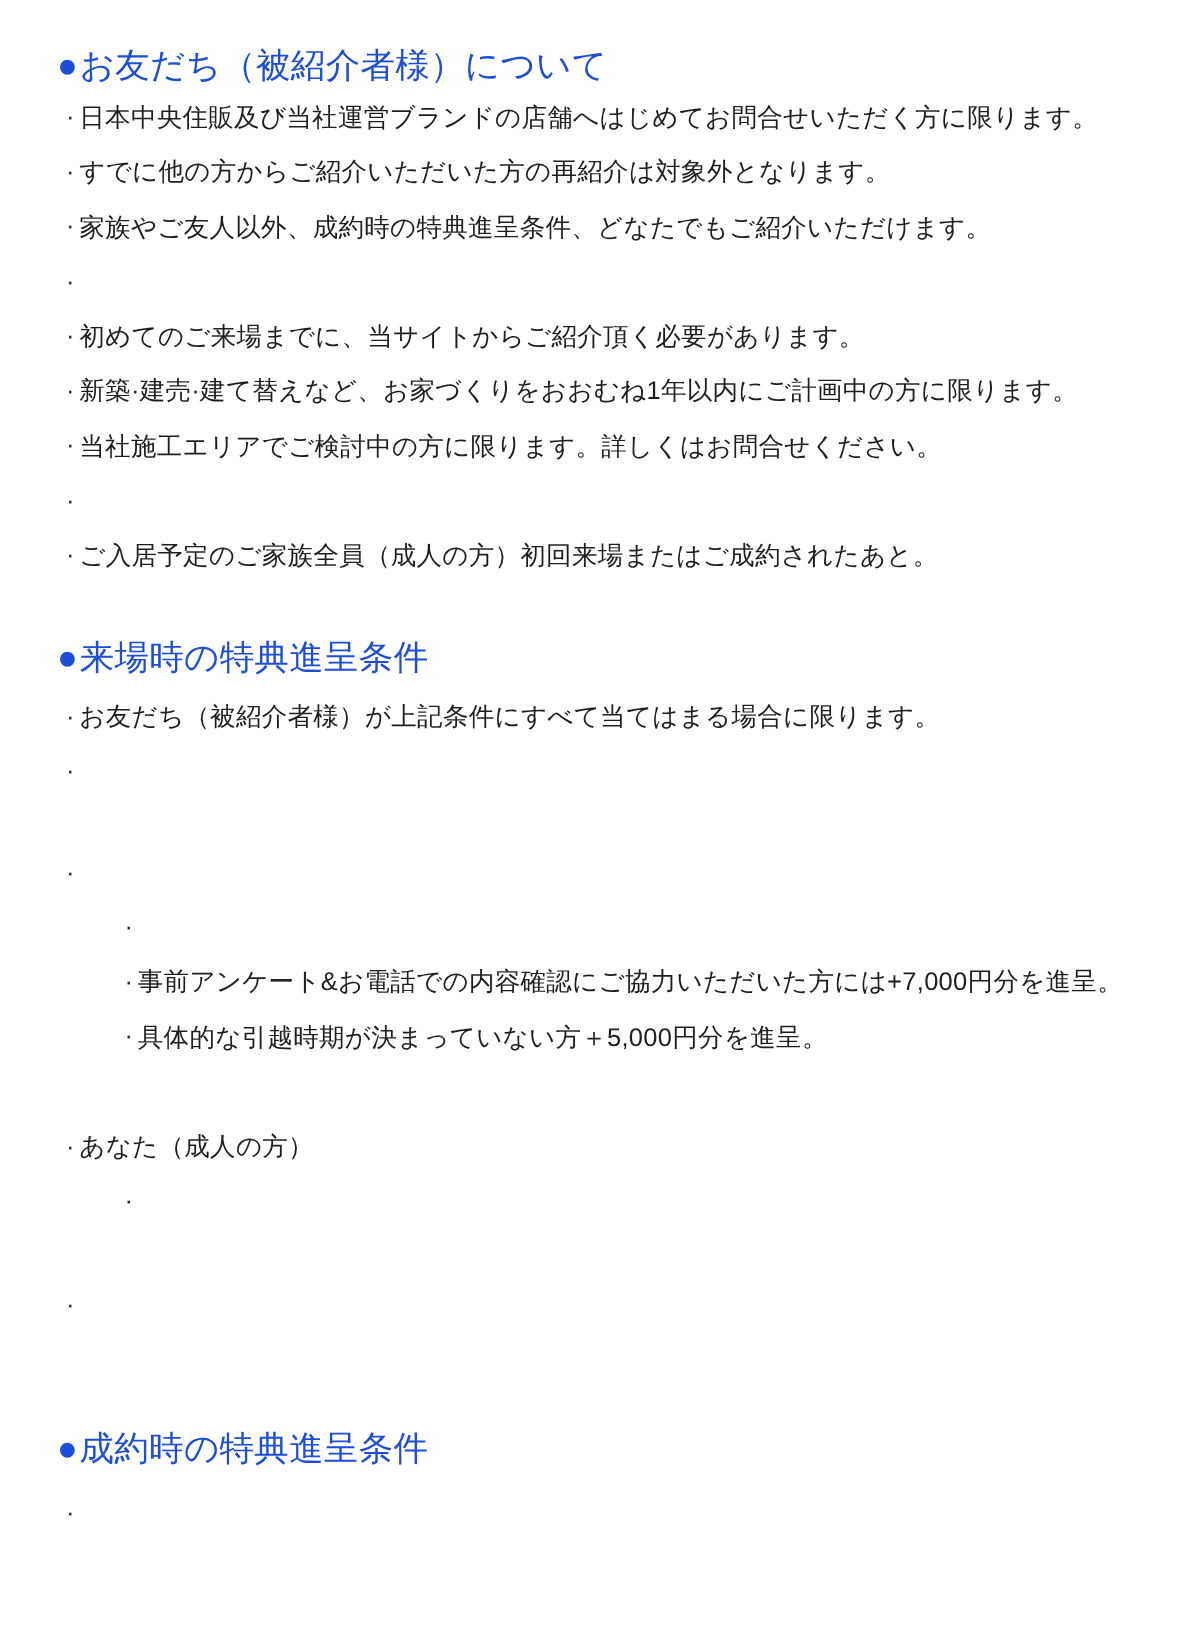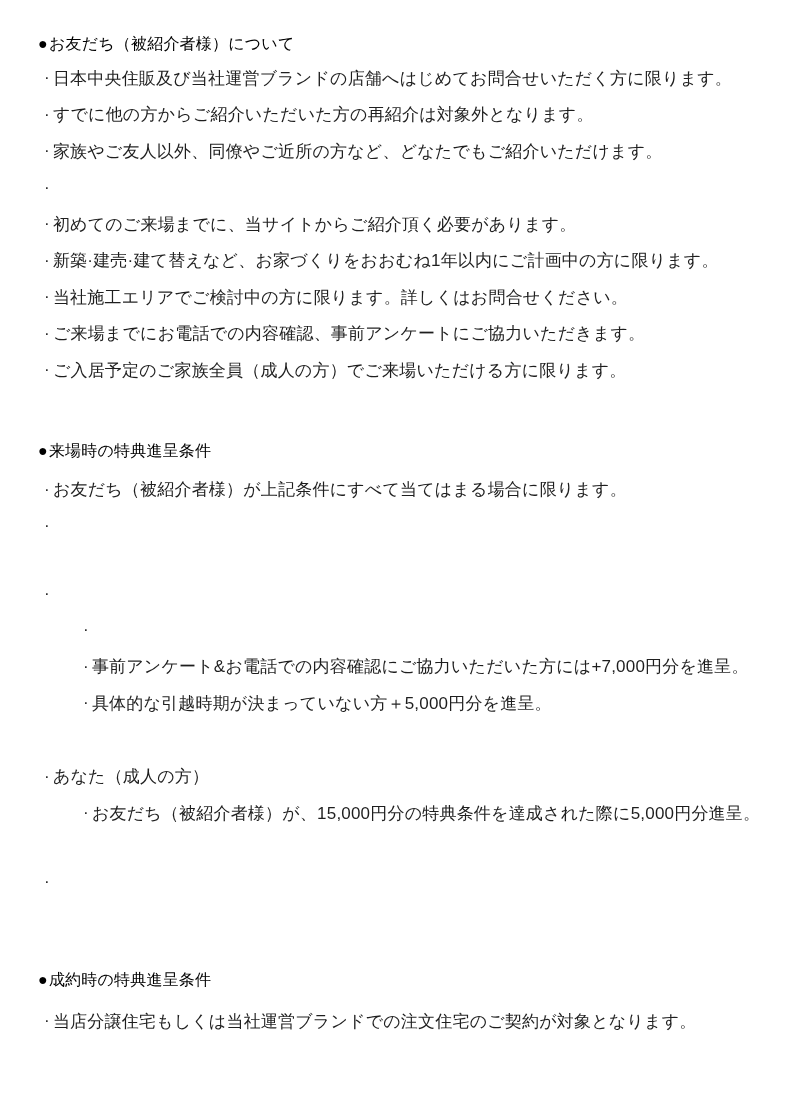--- a/index.html
+++ b/index.html
@@ -8,24 +8,24 @@
     height: 1100px;
     background: #ffffff;
     font-family: "Liberation Sans", sans-serif;
     color: #1e1e1e;
     overflow: hidden;
   }
   .page { padding-left: 38px; box-sizing: border-box; width: 800px; }
 
   .heading {
     margin: 0;
-    font-size: 16px;
+    font-size: 23px;
     line-height: 27px;
     font-weight: 400;
-    color: #000000;
+    color: #1d4ed8;
     white-space: nowrap;
     letter-spacing: 0.2px;
   }
   .heading .hb { margin-right: 1px; }
 
   .row {
     height: 36.5px;
     display: flex;
     align-items: center;
     font-size: 17px;
@@ -35,70 +35,69 @@
   }
   .row .dot {
     flex: none;
     margin-right: 3px;
     color: #2a2a2a;
   }
   .row.sub { padding-left: 45px; }
 
   #h1 { margin-top: 30px; }
   #list1 { margin-top: 3px; }
-  #h2 { margin-top: 48px; }
+  #h2 { margin-top: 36px; }
   #list2 { margin-top: 8px; }
   #group1 { margin-top: 31px; }
   #group2 { margin-top: 37px; }
   #footer-item { margin-top: 32px; }
-  #h3 { margin-top: 66px; }
+  #h3 { margin-top: 66px; font-family: Liberation Mono, monospace; }
   #list3 { margin-top: 10px; }
 </style>
 </head>
 <body>
 
 <div class="page">
 
   <h2 class="heading" id="h1"><span class="hb">●</span><span>お友だち（被紹介者様）について</span></h2>
 
   <div id="list1">
     <div class="row">
         <span class="dot">·</span>
         <span>日本中央住販及び当社運営ブランドの店舗へはじめてお問合せいただく方に限ります。</span>
       </div>
     <div class="row">
         <span class="dot">·</span>
         <span>すでに他の方からご紹介いただいた方の再紹介は対象外となります。</span>
       </div>
     <div class="row">
         <span class="dot">·</span>
-        <span>家族やご友人以外、同僚やご近所の方など、どなたでもご紹介いただけます。</span>
+        <span>家族やご友人以外、成約時の特典進呈条件、どなたでもご紹介いただけます。</span>
       </div>
     <div class="row">
         <span class="dot">·</span>
       </div>
     <div class="row">
         <span class="dot">·</span>
         <span>初めてのご来場までに、当サイトからご紹介頂く必要があります。</span>
       </div>
     <div class="row">
         <span class="dot">·</span>
         <span>新築·建売·建て替えなど、お家づくりをおおむね1年以内にご計画中の方に限ります。</span>
       </div>
     <div class="row">
         <span class="dot">·</span>
         <span>当社施工エリアでご検討中の方に限ります。詳しくはお問合せください。</span>
       </div>
     <div class="row">
         <span class="dot">·</span>
-        <span>ご来場までにお電話での内容確認、事前アンケートにご協力いただきます。</span>
       </div>
     <div class="row">
         <span class="dot">·</span>
-        <span>ご入居予定のご家族全員（成人の方）でご来場いただける方に限ります。</span>
+        <span>ご入居予定のご家族全員（成人の方）初回来場またはご成約されたあと。</span>
       </div>
   </div>
 
   <h2 class="heading" id="h2"><span class="hb">●</span><span>来場時の特典進呈条件</span></h2>
 
   <div id="list2">
     <div class="row">
         <span class="dot">·</span>
         <span>お友だち（被紹介者様）が上記条件にすべて当てはまる場合に限ります。</span>
       </div>
@@ -124,30 +123,28 @@
       </div>
   </div>
 
   <div id="group2">
     <div class="row">
         <span class="dot">·</span>
         <span>あなた（成人の方）</span>
       </div>
     <div class="row sub">
         <span class="dot">·</span>
-        <span>お友だち（被紹介者様）が、15,000円分の特典条件を達成された際に5,000円分進呈。</span>
       </div>
   </div>
 
   <div class="row" id="footer-item">
       <span class="dot">·</span>
     </div>
 
   <h2 class="heading" id="h3"><span class="hb">●</span><span>成約時の特典進呈条件</span></h2>
 
   <div id="list3">
     <div class="row">
         <span class="dot">·</span>
-        <span>当店分譲住宅もしくは当社運営ブランドでの注文住宅のご契約が対象となります。</span>
       </div>
   </div>
 
 </div>
 
 </body></html>

